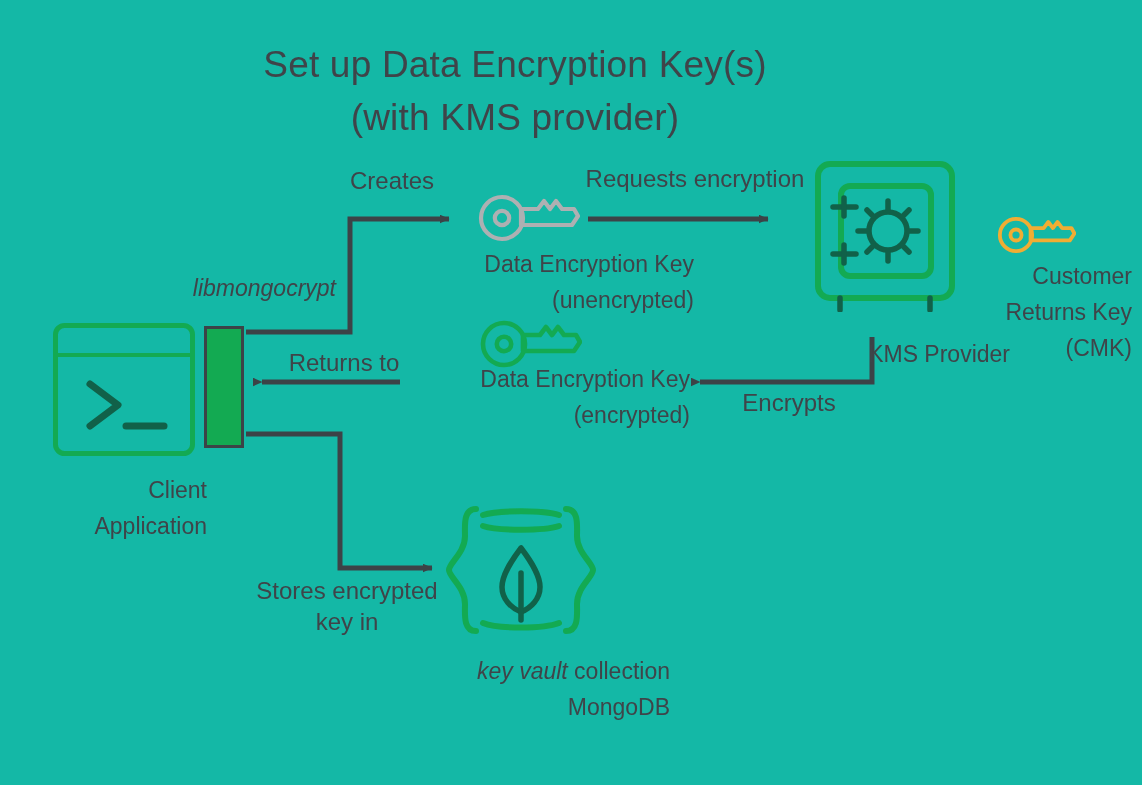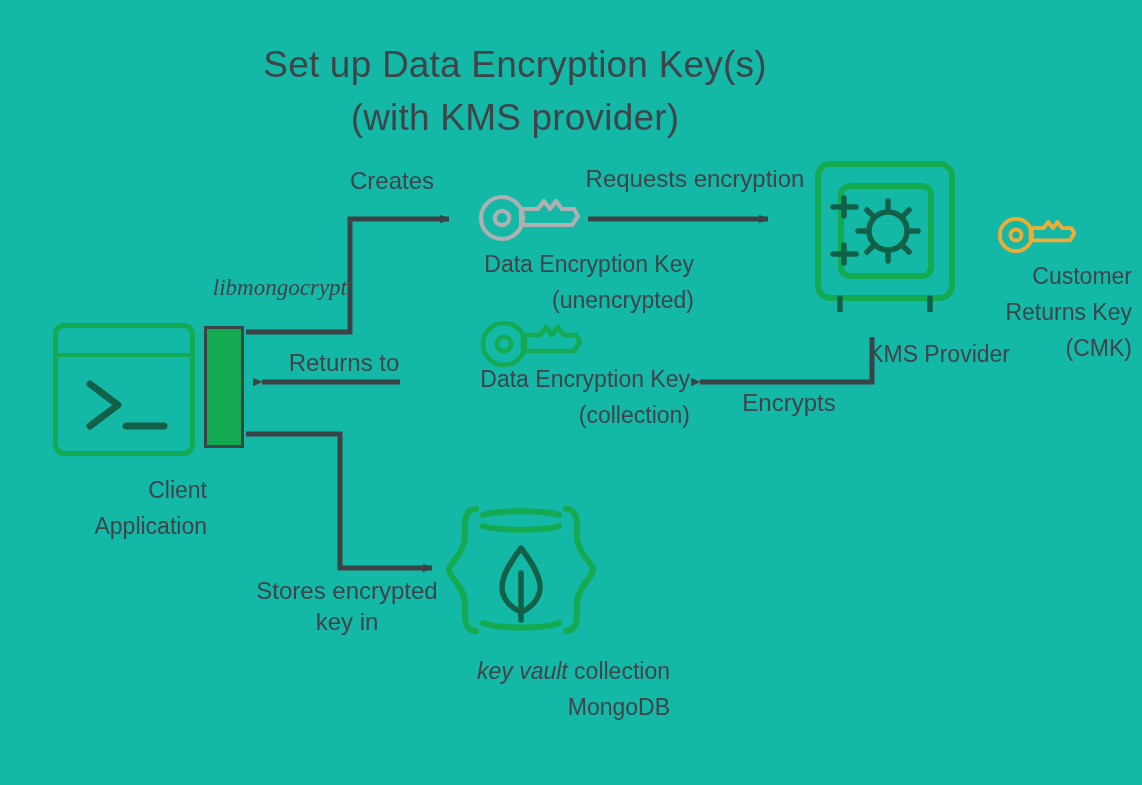--- a/index.html
+++ b/index.html
@@ -51,21 +51,21 @@
   .ital { font-style: italic; }
 
   
   #client-app-icon { left: 52px; top: 322px; width: 144px; height: 135px; }
   #libmongocrypt-bar {
     left: 204px; top: 326px; width: 40px; height: 122px;
     background: #13aa52;
     border: 3px solid #3c4347;
     box-sizing: border-box;
   }
-  #libmongocrypt-label { left: 119px; top: 270px; width: 228px; font-family: Liberation Serif, serif; }
+  #libmongocrypt-label { left: 108px; top: 270px; width: 228px; }
   #client-app-label { left: 27px; top: 472px; width: 180px; }
 
   
   #dek-unenc-icon { left: 476px; top: 192px; width: 104px; height: 52px; }
   #dek-unenc-label { left: 370px; top: 246px; width: 324px; }
   #dek-enc-icon  { left: 478px; top: 318px; width: 104px; height: 52px; }
   #dek-enc-label { left: 366px; top: 361px; width: 324px; }
 
   
   #kms-icon { left: 814px; top: 160px; width: 142px; height: 152px; }
@@ -150,21 +150,21 @@
 
   <svg id="dek-enc-icon" class="abs" viewBox="0 0 104 52" xmlns="http://www.w3.org/2000/svg">
     <g fill="none" stroke="#13aa52" stroke-width="4.6" stroke-linejoin="round" stroke-linecap="round">
       <circle cx="26" cy="26" r="21"></circle>
       <circle cx="26" cy="26" r="7.2"></circle>
       <path d="M45,17 L62,17 L68,9 L74,17 L80,9 L86,17 L98,17 L102,24 L96,33 L45,33 Z"></path>
     </g>
   </svg>
   <div id="dek-enc-label" class="abs cap">
     <div>Data Encryption Key</div>
-    <div>(collection)</div>
+    <div>(encrypted)</div>
   </div>
 
   <svg id="kms-icon" class="abs" viewBox="0 0 142 152" xmlns="http://www.w3.org/2000/svg">
     <rect x="4" y="4" width="134" height="134" rx="12" ry="12" fill="none" stroke="#13aa52" stroke-width="6"></rect>
     <rect x="27" y="26" width="90" height="90" rx="9" ry="9" fill="none" stroke="#13aa52" stroke-width="6"></rect>
 
     <g stroke="#116149" stroke-width="5.5" stroke-linecap="round">
       <line x1="19" y1="47" x2="42" y2="47"></line>
       <line x1="30" y1="38" x2="30" y2="56"></line>
       <line x1="19" y1="94" x2="42" y2="94"></line>

